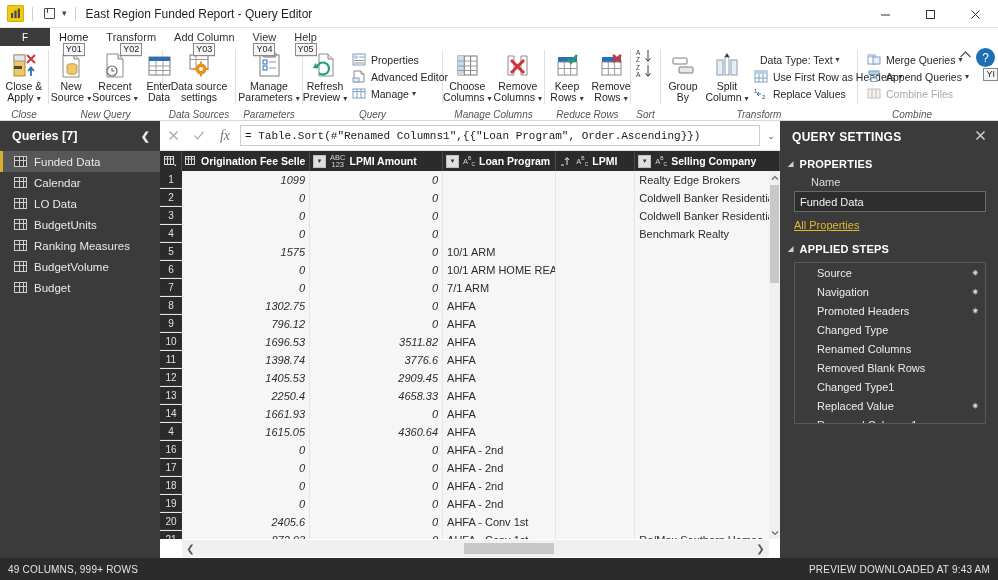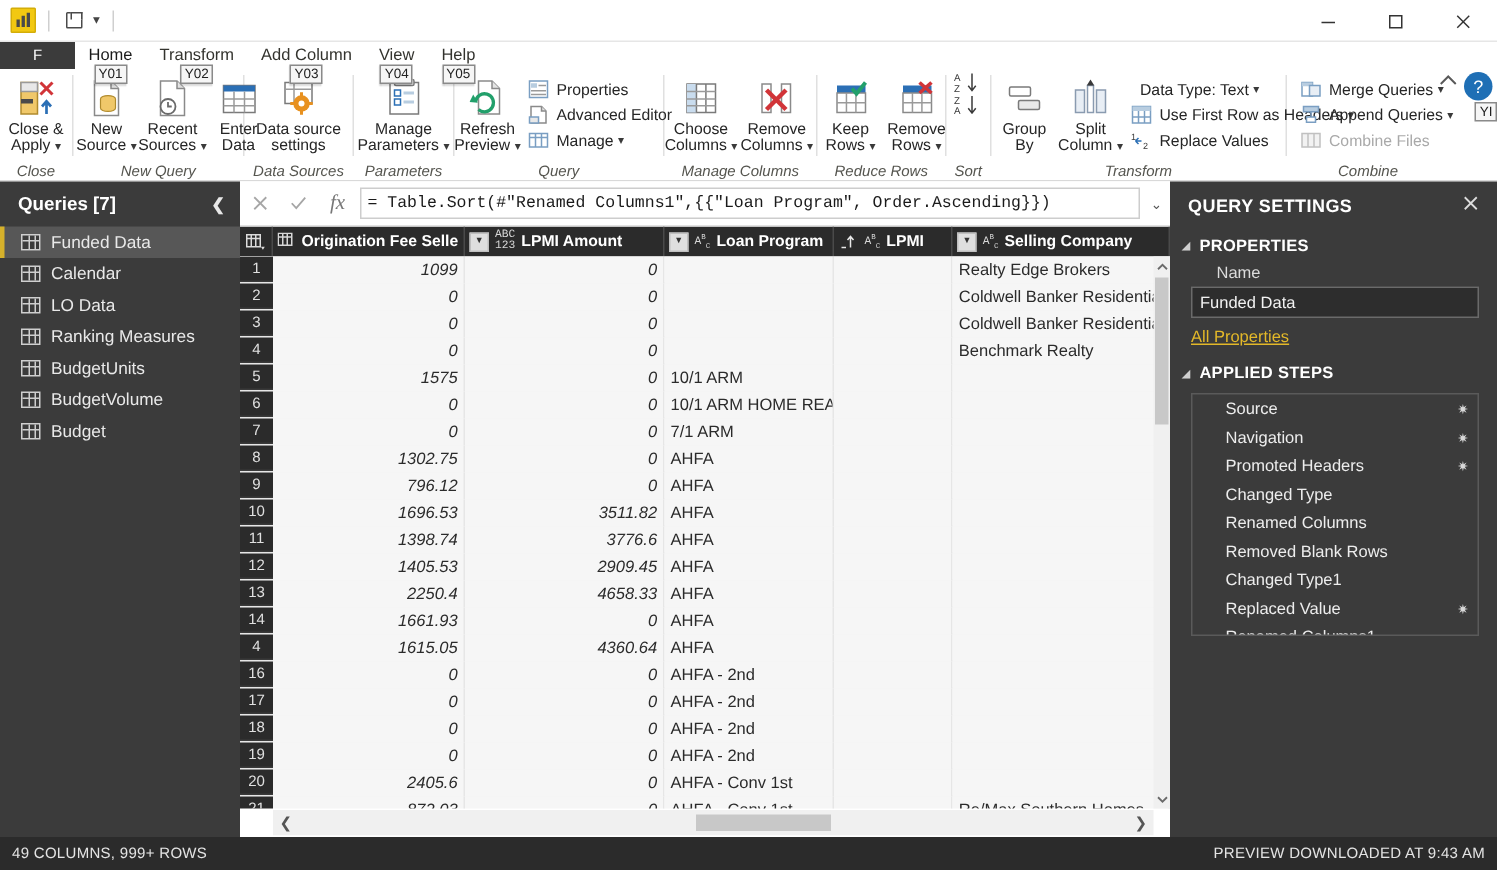--- a/index.html
+++ b/index.html
@@ -183,21 +183,21 @@
   .hcell {
     height:20px; display:flex; align-items:center; padding:0 3px;
     border-right:1px solid #4a4a4a; overflow:hidden; white-space:nowrap;
   }
   .hcell .hlabel { overflow:hidden; text-overflow:clip; }
   .tico {
     flex:none; margin-right:4px; font-size:7px; line-height:7px;
     color:#d8d8d8; font-weight:normal; text-align:center;
   }
   .tico .t1 { display:block; }
-  .abc-ico { font-size:7.5px; letter-spacing:0;font-family:Liberation Mono, monospace; }
+  .abc-ico { font-size:7.5px; letter-spacing:0; }
   .filter-btn {
     flex:none; width:13px; height:13px; margin-right:4px;
     background:#dfdfdf; color:#333; display:flex; align-items:center; justify-content:center;
     font-size:6px; border:1px solid #bfbfbf;
   }
   .sort-btn {
     flex:none; width:13px; height:13px; margin-right:4px;
     color:#e8e8e8; display:flex; align-items:center; justify-content:center;
     font-size:8px;
   }
@@ -298,20 +298,21 @@
         <rect x="4.4" y="2.5" width="2.2" height="7.5" fill="#4a4a4a"></rect>
         <rect x="7.8" y="0.5" width="2.2" height="9.5" fill="#4a4a4a"></rect>
       </svg>
     </div>
     <div class="tb-sep"></div>
     <div class="qat-icon">
       <div class="save-glyph"></div>
     </div>
     <div class="qat-caret">▾</div>
     <div class="tb-sep"></div>
+    <div class="title-text">East Region Funded Report - Query Editor</div>
 
     <div class="winbtns">
       <div class="winbtn">
         <svg width="11" height="11" viewBox="0 0 11 11">
             <line x1="1" y1="6" x2="10" y2="6" stroke="#333" stroke-width="1"></line>
           </svg>
       </div>
       <div class="winbtn">
         <svg width="11" height="11" viewBox="0 0 11 11">
             <rect x="1.5" y="1.5" width="8" height="8" fill="none" stroke="#333" stroke-width="1"></rect>
@@ -739,25 +740,25 @@
       <div class="qitem">
         <span class="tbl-ico"></span>
         <span>Calendar</span>
       </div>
       <div class="qitem">
         <span class="tbl-ico"></span>
         <span>LO Data</span>
       </div>
       <div class="qitem">
         <span class="tbl-ico"></span>
-        <span>Ranking Measures</span>
+        <span>BudgetUnits</span>
       </div>
       <div class="qitem">
         <span class="tbl-ico"></span>
-        <span>BudgetUnits</span>
+        <span>Ranking Measures</span>
       </div>
       <div class="qitem">
         <span class="tbl-ico"></span>
         <span>BudgetVolume</span>
       </div>
       <div class="qitem">
         <span class="tbl-ico"></span>
         <span>Budget</span>
       </div>
     </div>

